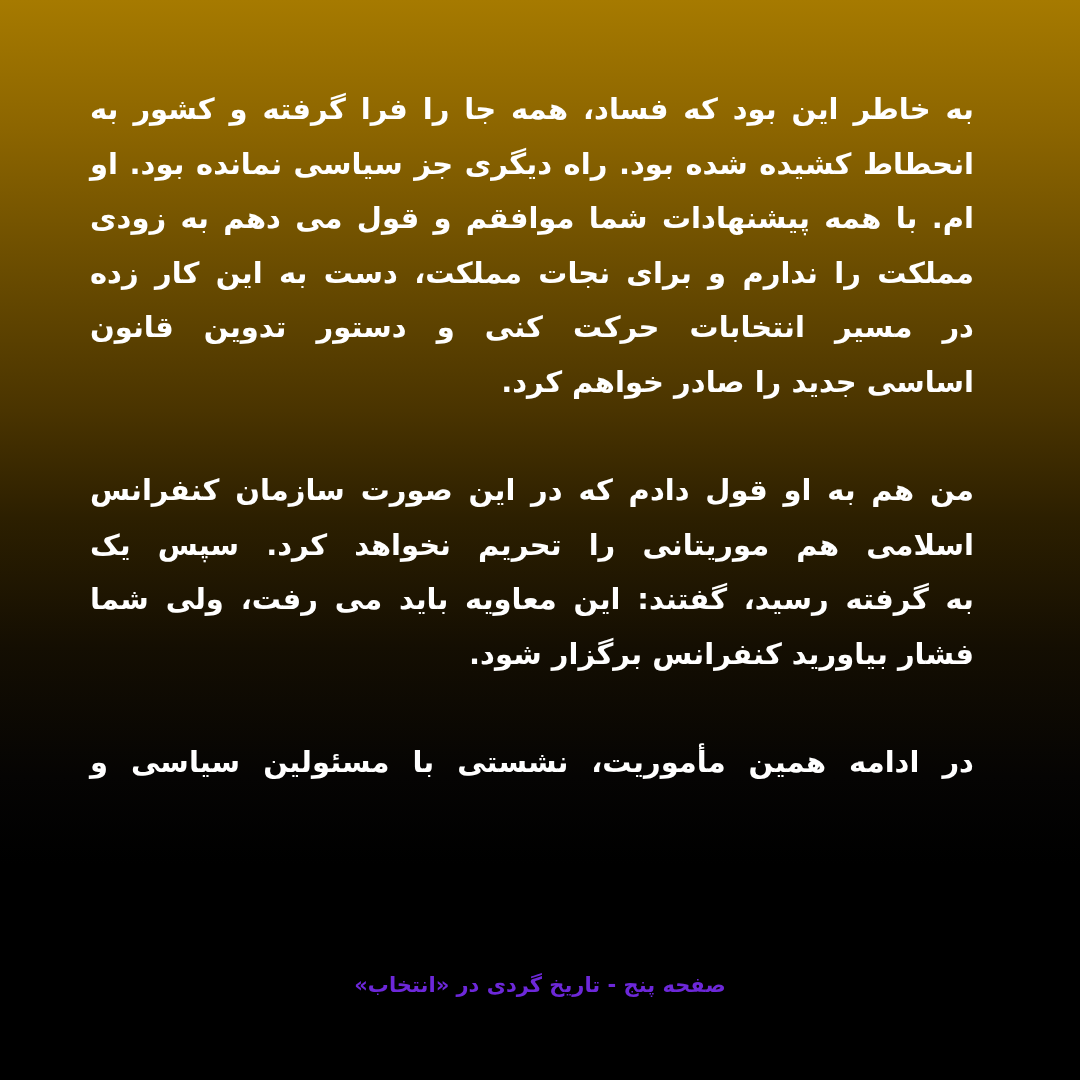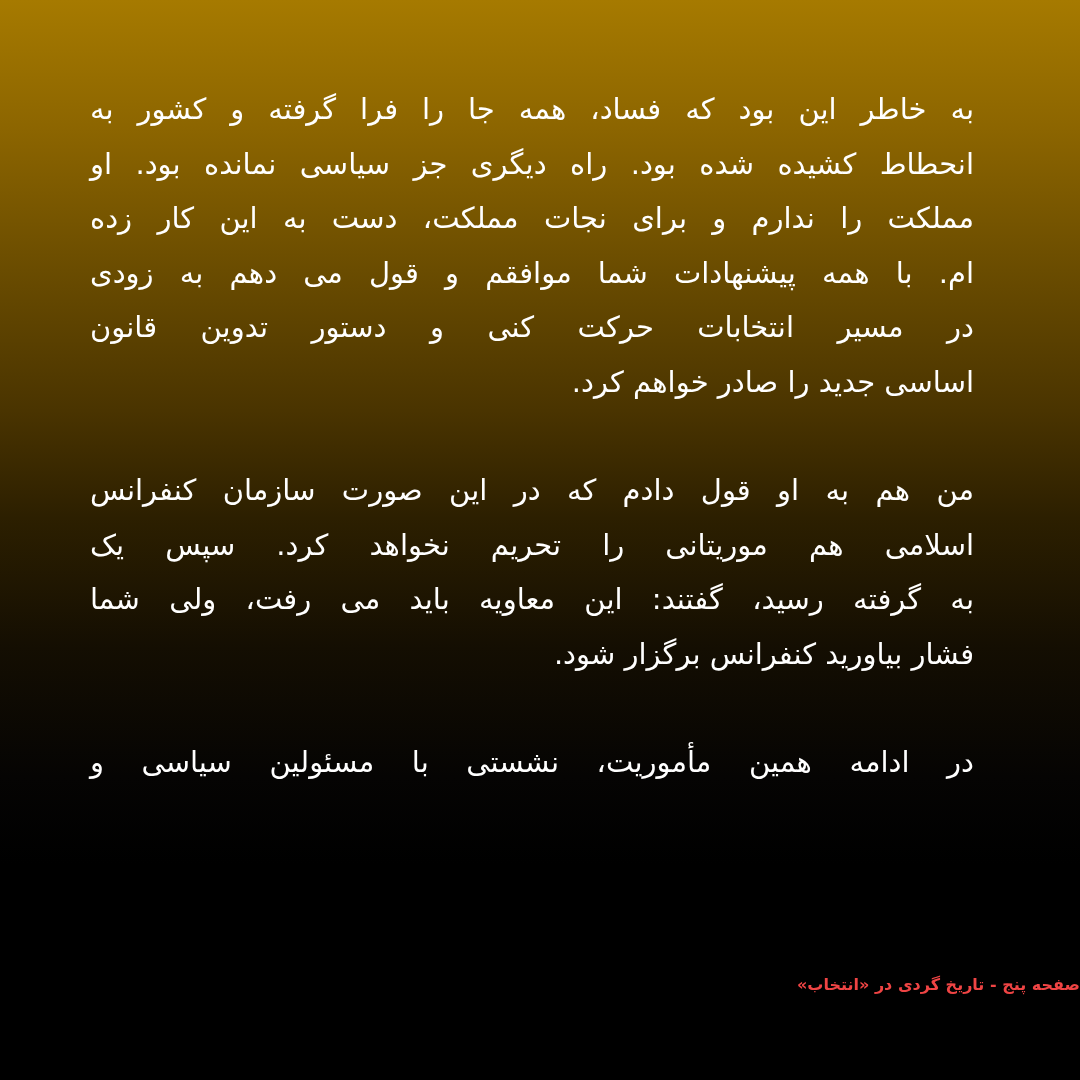--- a/index.html
+++ b/index.html
@@ -47,46 +47,48 @@
       text-align-last: right;
     }
     .para + .para {
       margin-top: 54px;
     }
     .line {
       display: block;
       white-space: nowrap;
       text-align: justify;
       text-align-last: justify;
+      font-weight: bold;
     }
     .line.last {
       text-align-last: right;
     }
     .footer {
       position: absolute;
       left: 0;
       width: 1080px;
       top: 970px;
       direction: rtl;
-      color: #ef4444;
-      font-size: 16px;
+      text-align: center;
+      color: #6d28d9;
+      font-size: 21px;
       font-weight: bold;
       line-height: 30px;
     }
   </style>
 </head>
 <body>
 
 <div class="slide">
   <div class="body-text">
     <p class="para">
       <span class="line">به خاطر این بود که فساد، همه جا را فرا گرفته و کشور به</span>
       <span class="line">انحطاط کشیده شده بود. راه دیگری جز سیاسی نمانده بود. او</span>
+      <span class="line">ام. با همه پیشنهادات شما موافقم و قول می دهم به زودی</span>
       <span class="line">مملکت را ندارم و برای نجات مملکت، دست به این کار زده</span>
-      <span class="line">ام. با همه پیشنهادات شما موافقم و قول می دهم به زودی</span>
       <span class="line">در مسیر انتخابات حرکت کنی و دستور تدوین قانون</span>
       <span class="line last">اساسی جدید را صادر خواهم کرد.</span>
     </p>
     <p class="para">
       <span class="line">من هم به او قول دادم که در این صورت سازمان کنفرانس</span>
       <span class="line">اسلامی هم موریتانی را تحریم نخواهد کرد. سپس یک</span>
       <span class="line">به گرفته رسید، گفتند: این معاویه باید می رفت، ولی شما</span>
       <span class="line last">فشار بیاورید کنفرانس برگزار شود.</span>
     </p>
     <p class="para">

